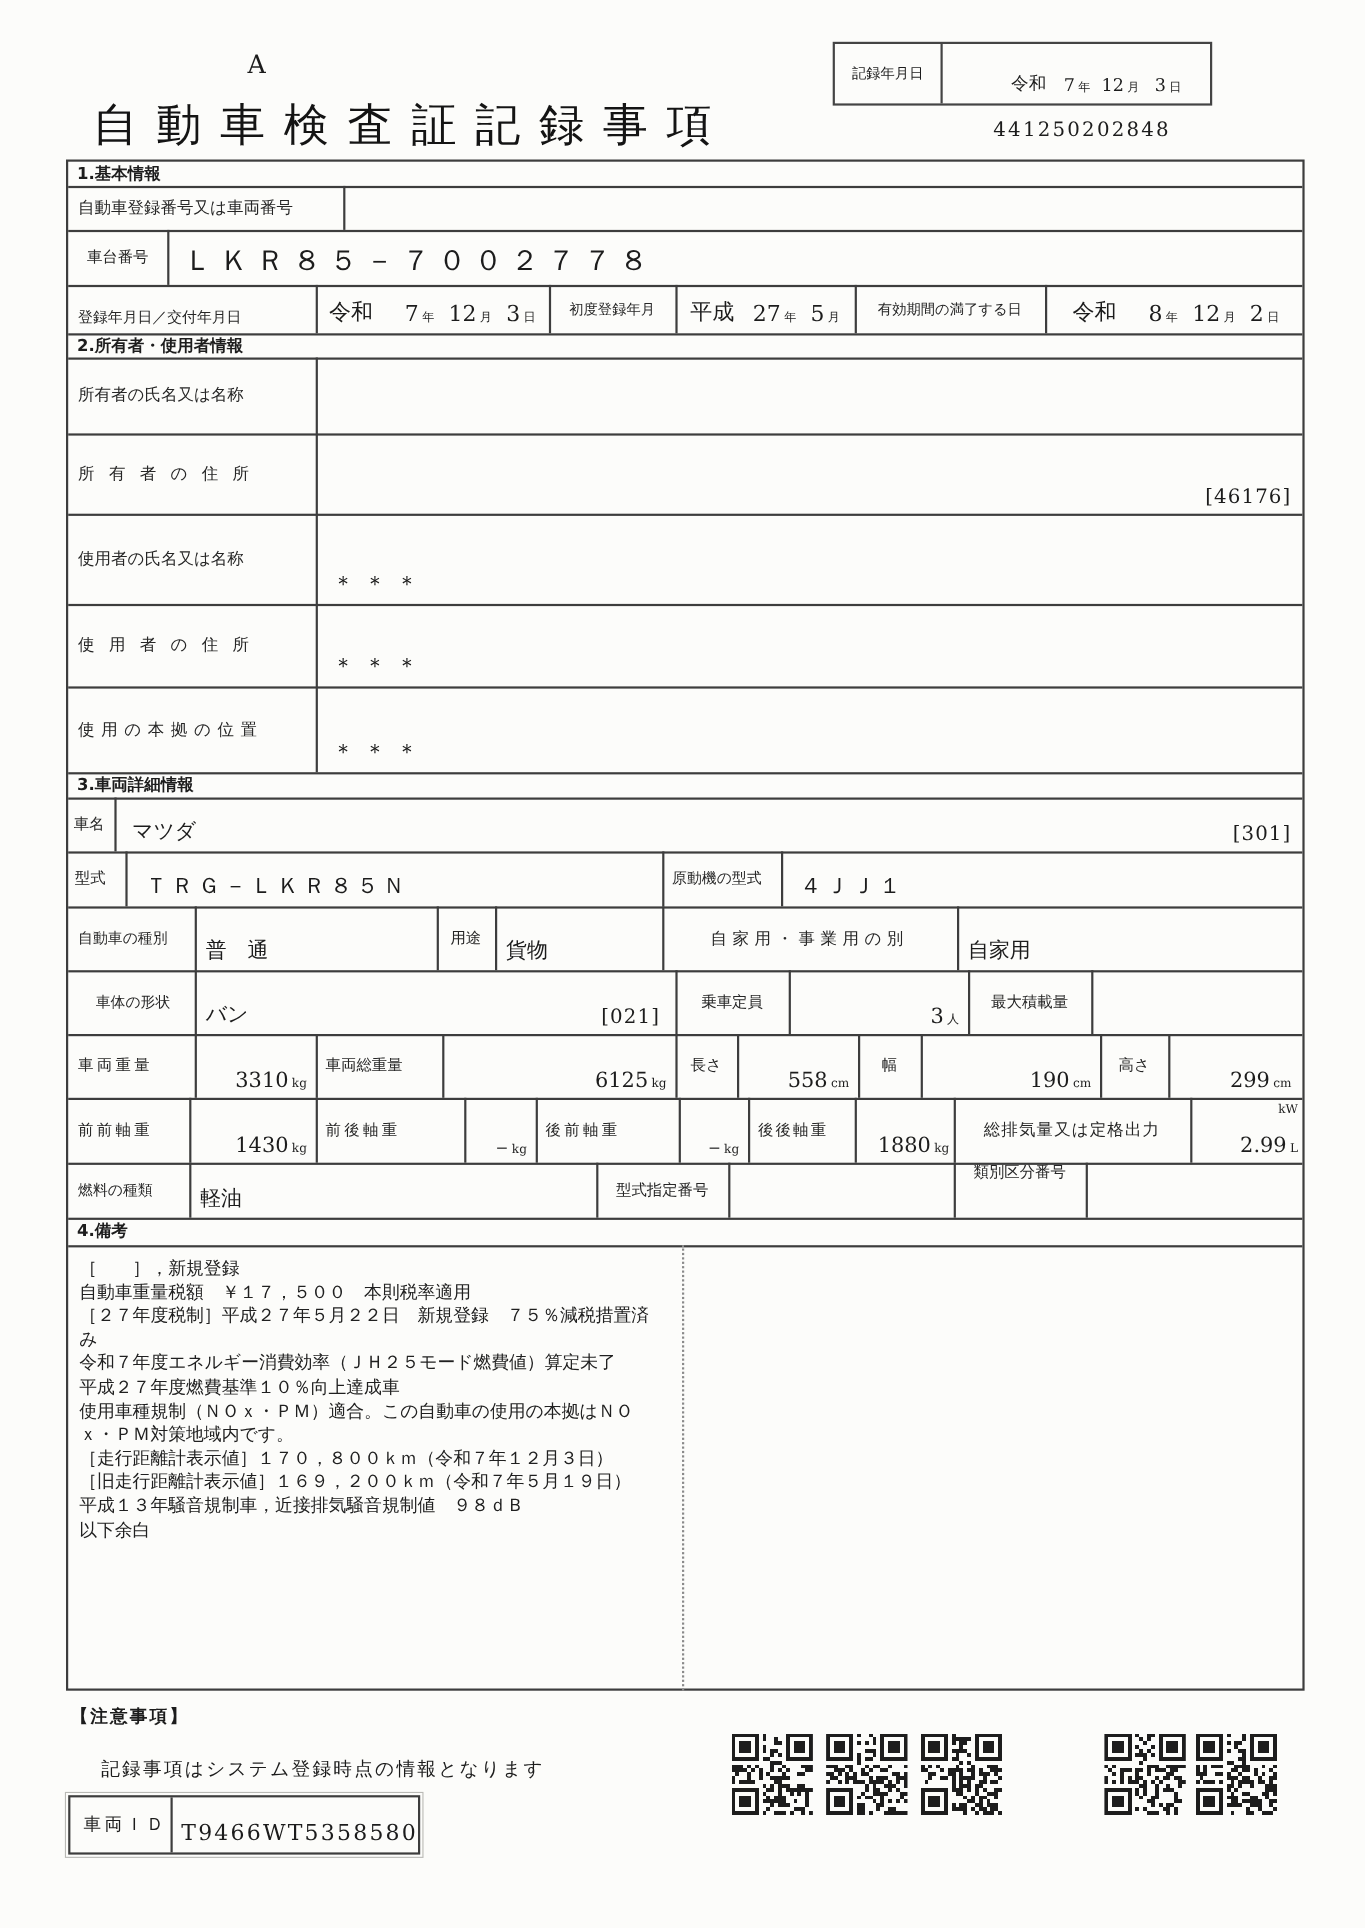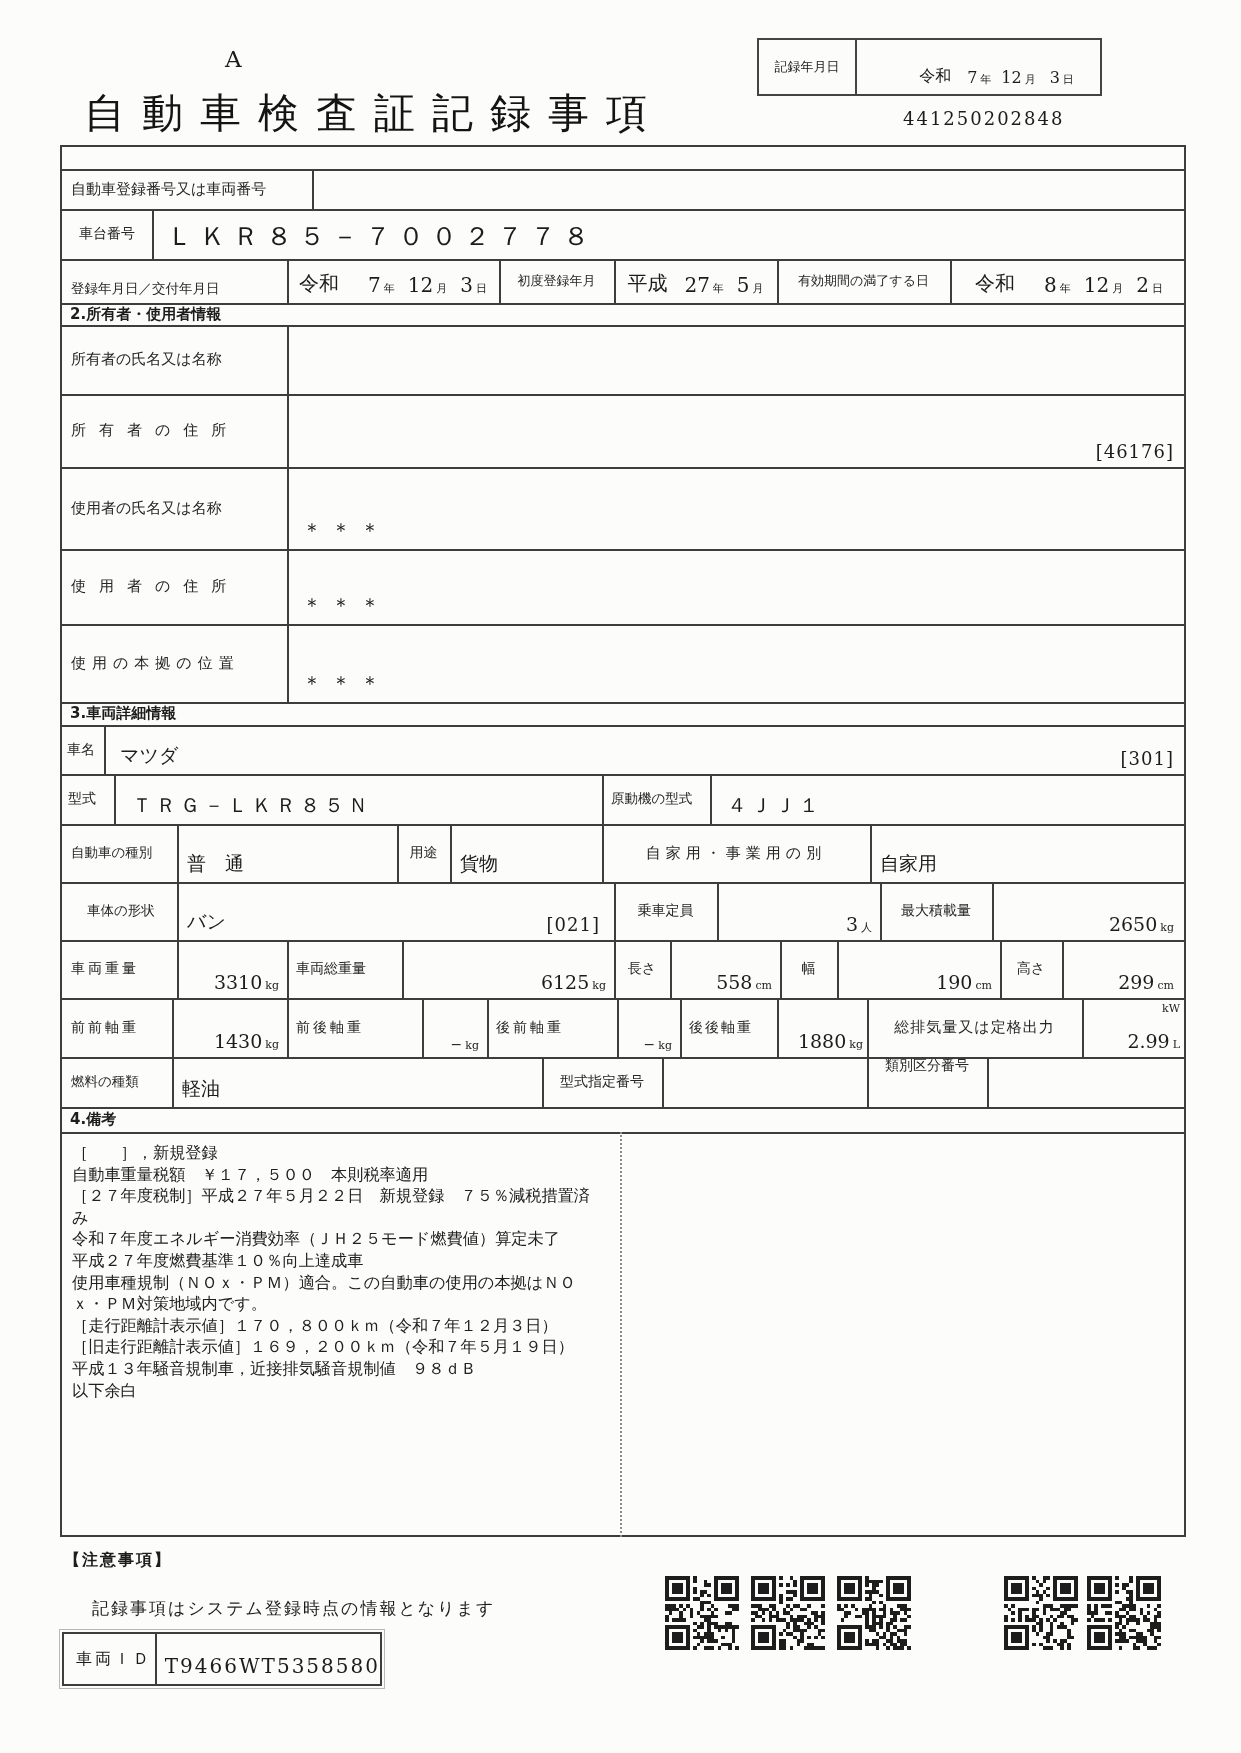--- a/index.html
+++ b/index.html
@@ -139,20 +139,21 @@
       <div class="vl" style="left:805px;top:851px;height:59px"></div>
       <div class="vl" style="left:1020px;top:851px;height:59px"></div>
       <div class="vl" style="left:110px;top:910px;height:50px"></div>
       <div class="vl" style="left:480px;top:910px;height:50px"></div>
       <div class="vl" style="left:600px;top:910px;height:50px"></div>
       <div class="vl" style="left:805px;top:910px;height:50px"></div>
       <div class="vl" style="left:925px;top:910px;height:50px"></div>
       <div class="vl dot" style="left:558px;top:985px;height:405px"></div>
     </div>
 
+    <div class="cell sec" style="left:8px;top:0;width:400px;height:22px">1.基本情報</div>
 
     <div class="cell lab" style="left:0;top:22px;width:250px;height:40px;font-size:15px">自動車登録番号又は車両番号</div>
     <div class="cell val" style="left:255px;top:22px;width:865px;height:40px"></div>
 
     <div class="cell lab c" style="left:0;top:62px;width:90px;height:50px">車台番号</div>
     <div class="cell val big" style="left:95px;top:62px;width:1025px;height:50px">ＬＫＲ８５－７００２７７８</div>
 
     <div class="cell lab" style="left:0;top:112px;width:225px;height:60px;font-size:13.5px">登録年月日／交付年月日</div>
     <div class="cell dateflex" style="left:225px;top:112px;width:212px;height:44px">
       <span class="era">令和</span>
@@ -217,23 +218,20 @@
     <div class="cell lab" style="left:16px;top:735px;width:115px;height:58px;font-size:13.5px">車体の形状</div>
     <div class="cell val between" style="left:115px;top:735px;width:437px;height:58px;padding-right:14px">
       <span>バン</span>
       <span class="code">[021]</span>
     </div>
     <div class="cell lab c" style="left:552px;top:735px;width:103px;height:58px">乗車定員</div>
     <div class="cell val right" style="left:655px;top:735px;width:163px;height:58px">
       <span class="n"><span>3</span><span class="u">人</span></span>
     </div>
     <div class="cell lab c" style="left:818px;top:735px;width:112px;height:58px">最大積載量</div>
-    <div class="cell val right" style="left:930px;top:735px;width:190px;height:58px">
-      <span class="n"><span>2650</span><span class="u">kg</span></span>
-    </div>
 
     <div class="cell lab" style="left:0;top:793px;width:115px;height:58px;letter-spacing:3px">車両重量</div>
     <div class="cell val right" style="left:115px;top:793px;width:110px;height:58px">
       <span class="n"><span>3310</span><span class="u">kg</span></span>
     </div>
     <div class="cell lab" style="left:225px;top:793px;width:115px;height:58px">車両総重量</div>
     <div class="cell val right" style="left:340px;top:793px;width:212px;height:58px">
       <span class="n"><span>6125</span><span class="u">kg</span></span>
     </div>
     <div class="cell lab c" style="left:552px;top:793px;width:56px;height:58px">長さ</div>

